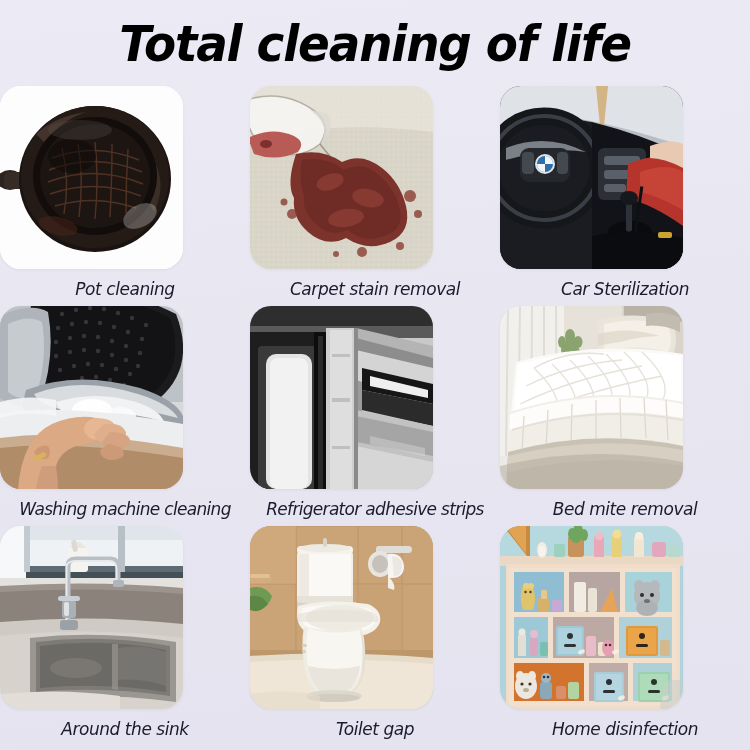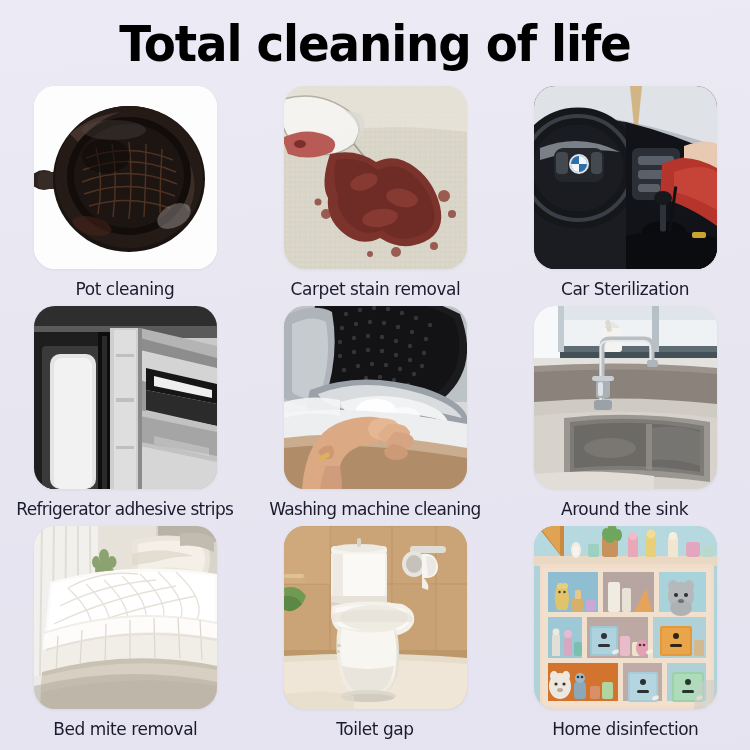--- a/index.html
+++ b/index.html
@@ -14,20 +14,21 @@
     background: #e8e7f2;
     font-family: "Liberation Sans", sans-serif;
   }
   #page {
     position: relative;
     width: 750px;
     height: 750px;
     background: linear-gradient(175deg, #ecebf5 0%, #e7e6f1 45%, #e4e3ef 100%);
     box-sizing: border-box;
     overflow: hidden;
+    font-style: italic;
   }
 
   
   .title {
     position: absolute;
     left: 0;
     top: 14px;
     width: 750px;
     text-align: center;
     font-family: "DejaVu Sans", sans-serif;
@@ -50,21 +51,20 @@
     display: grid;
     grid-template-columns: repeat(3, 1fr);
     grid-template-rows: repeat(3, 220px);
     column-gap: 0px;
     row-gap: 0px;
   }
   .cell {
     position: relative;
     display: flex;
     flex-direction: column;
-    align-items: center;
   }
   .card {
     position: relative;
     width: 183px;
     height: 183px;
     border-radius: 21px;
     overflow: hidden;
     background: #ffffff;
     box-shadow: 0 1px 3px rgba(60,60,90,0.07);
   }
@@ -209,58 +209,20 @@
           <path d="M150 60 Q172 52 183 58 L183 82 Q164 72 150 72 Z" fill="#e8c9b1"></path>
           <ellipse cx="130" cy="146" rx="22" ry="11" fill="#0a0b0e"></ellipse>
           <rect x="126" y="112" width="6" height="34" rx="3" fill="#2e3238"></rect>
           <ellipse cx="129" cy="112" rx="9" ry="7" fill="#16181c"></ellipse>
           <rect x="137" y="100" width="3" height="48" fill="#0e1013" transform="rotate(8 137 124)"></rect>
           <path d="M92 150 Q136 140 183 152 L183 183 L92 183 Z" fill="#0b0c0f"></path>
           <rect x="158" y="146" width="14" height="6" rx="2" fill="#c9a430"></rect>
         </svg>
       </div>
       <div class="caption">Car Sterilization</div>
-    </div>
-
-    <div class="cell row2">
-      <div class="card">
-        <svg viewBox="0 0 183 183">
-          <rect width="183" height="183" fill="#c9c9c9"></rect>
-          <rect x="0" y="0" width="183" height="26" fill="#2e2e2e"></rect>
-          <rect x="0" y="20" width="183" height="12" fill="#5a5a5a"></rect>
-          <rect x="0" y="26" width="70" height="157" fill="#1e1e1e"></rect>
-          <rect x="8" y="40" width="58" height="143" rx="4" fill="#3a3a3a"></rect>
-          <rect x="16" y="48" width="46" height="135" rx="10" fill="#e4e4e4"></rect>
-          <rect x="20" y="52" width="38" height="131" rx="8" fill="#f2f2f2"></rect>
-          <rect x="64" y="26" width="12" height="157" fill="#0d0d0d"></rect>
-          <rect x="68" y="30" width="5" height="153" fill="#2a2a2a"></rect>
-          <rect x="76" y="22" width="30" height="161" fill="#cfcfcf"></rect>
-          <rect x="80" y="24" width="22" height="159" fill="#dedede"></rect>
-          <g opacity="0.45" fill="#9a9a9a">
-            <rect x="82" y="48" width="18" height="3"></rect>
-            <rect x="82" y="92" width="18" height="4"></rect>
-            <rect x="82" y="140" width="18" height="3"></rect>
-          </g>
-          <path d="M106 22 L183 40 L183 60 L106 44 Z" fill="#b4b4b4"></path>
-          <path d="M106 32 L183 52 L183 64 L106 48 Z" fill="#8d8d8d"></path>
-          <path d="M106 44 L183 62 L183 92 L106 74 Z" fill="#d4d4d4"></path>
-          <path d="M112 62 L183 78 L183 98 L112 84 Z" fill="#161616"></path>
-          <path d="M120 70 L178 84 L178 92 L120 80 Z" fill="#efefef"></path>
-          <path d="M112 84 L183 98 L183 120 L112 104 Z" fill="#2b2b2b"></path>
-          <path d="M106 74 L112 76 L112 110 L106 108 Z" fill="#9b9b9b"></path>
-          <path d="M106 104 L183 120 L183 183 L106 183 Z" fill="#c2c2c2"></path>
-          <path d="M106 110 L183 126 L183 150 L106 136 Z" fill="#a5a5a5"></path>
-          <path d="M106 140 L183 156 L183 183 L106 183 Z" fill="#d6d6d6"></path>
-          <rect x="104" y="22" width="4" height="161" fill="#8a8a8a"></rect>
-          <g opacity="0.25" fill="#ffffff">
-            <path d="M120 130 L175 142 L175 150 L120 138 Z"></path>
-          </g>
-        </svg>
-      </div>
-      <div class="caption wide">Refrigerator adhesive strips</div>
     </div>
 
     <div class="cell row2">
       <div class="card">
         <svg viewBox="0 0 183 183">
           <rect width="183" height="183" fill="#d6d8da"></rect>
           <rect x="0" y="0" width="183" height="96" fill="#bdc2c7"></rect>
           <path d="M36 -20 Q108 -26 176 8 Q196 60 160 92 Q96 112 44 84 Q16 46 36 -20 Z" fill="#1b1b1d"></path>
           <path d="M44 -14 Q108 -20 170 12 Q186 58 154 86 Q96 104 50 78 Q26 44 44 -14 Z" fill="#131315"></path>
           <g fill="#3a3a3e" opacity="0.9">
@@ -327,57 +289,53 @@
           </g>
           <path d="M0 96 Q28 88 56 94 L56 110 Q28 104 0 112 Z" fill="#f4f5f6" opacity="0.9"></path>
         </svg>
       </div>
       <div class="caption wide">Washing machine cleaning</div>
     </div>
 
     <div class="cell row2">
       <div class="card">
         <svg viewBox="0 0 183 183">
-          <rect width="183" height="183" fill="#e7ebee"></rect>
-          <rect x="0" y="0" width="183" height="58" fill="#eef2f5"></rect>
-          <rect x="0" y="0" width="183" height="14" fill="#dfe5ea"></rect>
-          <rect x="0" y="40" width="183" height="10" fill="#5f6b73"></rect>
-          <rect x="0" y="46" width="183" height="6" fill="#445058"></rect>
-          <rect x="0" y="0" width="26" height="58" fill="#f6f8fa"></rect>
-          <rect x="24" y="0" width="6" height="46" fill="#c3cbd2"></rect>
-          <rect x="118" y="0" width="7" height="46" fill="#b7c0c7"></rect>
-          <rect x="0" y="52" width="183" height="14" fill="#e3e2de"></rect>
-          <path d="M0 60 Q92 54 183 62 L183 86 Q92 78 0 86 Z" fill="#9b938c"></path>
-          <path d="M0 66 Q92 60 183 68 L183 100 Q92 92 0 100 Z" fill="#8a827b"></path>
-          <path d="M0 96 Q92 88 183 98 L183 122 Q92 112 0 122 Z" fill="#cfcbc4"></path>
-          <rect x="68" y="22" width="20" height="24" rx="3" fill="#f4f3f0"></rect>
-          <path d="M70 22 Q78 10 86 22 Z" fill="#e8e6e1"></path>
-          <rect x="72" y="14" width="5" height="12" rx="2" fill="#ddd9d2" transform="rotate(-12 74 20)"></rect>
-          <g fill="none" stroke="#b9bfc4" stroke-width="5" stroke-linecap="round">
-            <path d="M68 100 L68 40 Q68 33 76 33 L110 33 Q118 33 118 42 L118 58"></path>
-          </g>
-          <g fill="none" stroke="#e6eaed" stroke-width="2" stroke-linecap="round">
-            <path d="M66.5 98 L66.5 41 Q66.5 35 76 35 L109 35 Q116.5 35 116.5 43 L116.5 56"></path>
-          </g>
-          <rect x="62" y="74" width="14" height="18" rx="3" fill="#a9b0b6"></rect>
-          <rect x="64" y="76" width="5" height="14" rx="2" fill="#dfe3e6"></rect>
-          <rect x="58" y="70" width="22" height="5" rx="2.5" fill="#c9cfd4"></rect>
-          <rect x="60" y="94" width="18" height="10" rx="3" fill="#9aa1a7"></rect>
-          <rect x="113" y="54" width="11" height="7" rx="2" fill="#aeb5bb"></rect>
-          <path d="M0 110 Q92 100 183 112 L183 183 L0 183 Z" fill="#d7d3cc"></path>
-          <path d="M30 112 Q100 104 176 116 L176 176 Q100 166 30 172 Z" fill="#9a9792"></path>
-          <path d="M36 116 Q102 108 170 120 L170 170 Q102 160 36 166 Z" fill="#7e7b76"></path>
-          <path d="M40 120 Q104 112 166 124 L166 166 Q104 156 40 162 Z" fill="#6c6a66"></path>
-          <path d="M112 118 L118 118 L118 164 L112 163 Z" fill="#9a9792" opacity="0.7"></path>
-          <path d="M118 122 Q144 118 166 126 L166 160 Q142 152 118 154 Z" fill="#7a7874" opacity="0.8"></path>
-          <ellipse cx="76" cy="142" rx="26" ry="10" fill="#8b8883" opacity="0.45"></ellipse>
-          <path d="M0 168 Q60 162 120 170 L120 183 L0 183 Z" fill="#e2ded7"></path>
-        </svg>
-      </div>
-      <div class="caption">Around the sink</div>
+          <rect width="183" height="183" fill="#c9c9c9"></rect>
+          <rect x="0" y="0" width="183" height="26" fill="#2e2e2e"></rect>
+          <rect x="0" y="20" width="183" height="12" fill="#5a5a5a"></rect>
+          <rect x="0" y="26" width="70" height="157" fill="#1e1e1e"></rect>
+          <rect x="8" y="40" width="58" height="143" rx="4" fill="#3a3a3a"></rect>
+          <rect x="16" y="48" width="46" height="135" rx="10" fill="#e4e4e4"></rect>
+          <rect x="20" y="52" width="38" height="131" rx="8" fill="#f2f2f2"></rect>
+          <rect x="64" y="26" width="12" height="157" fill="#0d0d0d"></rect>
+          <rect x="68" y="30" width="5" height="153" fill="#2a2a2a"></rect>
+          <rect x="76" y="22" width="30" height="161" fill="#cfcfcf"></rect>
+          <rect x="80" y="24" width="22" height="159" fill="#dedede"></rect>
+          <g opacity="0.45" fill="#9a9a9a">
+            <rect x="82" y="48" width="18" height="3"></rect>
+            <rect x="82" y="92" width="18" height="4"></rect>
+            <rect x="82" y="140" width="18" height="3"></rect>
+          </g>
+          <path d="M106 22 L183 40 L183 60 L106 44 Z" fill="#b4b4b4"></path>
+          <path d="M106 32 L183 52 L183 64 L106 48 Z" fill="#8d8d8d"></path>
+          <path d="M106 44 L183 62 L183 92 L106 74 Z" fill="#d4d4d4"></path>
+          <path d="M112 62 L183 78 L183 98 L112 84 Z" fill="#161616"></path>
+          <path d="M120 70 L178 84 L178 92 L120 80 Z" fill="#efefef"></path>
+          <path d="M112 84 L183 98 L183 120 L112 104 Z" fill="#2b2b2b"></path>
+          <path d="M106 74 L112 76 L112 110 L106 108 Z" fill="#9b9b9b"></path>
+          <path d="M106 104 L183 120 L183 183 L106 183 Z" fill="#c2c2c2"></path>
+          <path d="M106 110 L183 126 L183 150 L106 136 Z" fill="#a5a5a5"></path>
+          <path d="M106 140 L183 156 L183 183 L106 183 Z" fill="#d6d6d6"></path>
+          <rect x="104" y="22" width="4" height="161" fill="#8a8a8a"></rect>
+          <g opacity="0.25" fill="#ffffff">
+            <path d="M120 130 L175 142 L175 150 L120 138 Z"></path>
+          </g>
+        </svg>
+      </div>
+      <div class="caption wide">Refrigerator adhesive strips</div>
     </div>
 
     <div class="cell row3">
       <div class="card">
         <svg viewBox="0 0 183 183">
           <rect width="183" height="183" fill="#eceae6"></rect>
           <rect x="0" y="0" width="66" height="150" fill="#f2f0ec"></rect>
           <g stroke="#e0ddd7" stroke-width="2" fill="none">
             <path d="M8 0 L6 150"></path>
               <path d="M20 0 L18 150"></path>
@@ -427,20 +385,62 @@
               <path d="M144 92 L146 132"></path>
             <path d="M166 94 L168 134"></path>
           </g>
           <path d="M12 124 Q96 98 183 114" stroke="#e6e1d8" stroke-width="2" fill="none"></path>
           <path d="M8 146 Q96 122 183 140 L183 183 L6 183 Z" fill="#c9c2b4"></path>
           <path d="M8 150 Q96 128 183 144 L183 160 Q96 146 8 166 Z" fill="#d6cfc2"></path>
           <path d="M0 160 Q90 138 183 156 L183 183 L0 183 Z" fill="#b5ad9e" opacity="0.55"></path>
         </svg>
       </div>
       <div class="caption">Bed mite removal</div>
+    </div>
+
+    <div class="cell row2">
+      <div class="card">
+        <svg viewBox="0 0 183 183">
+          <rect width="183" height="183" fill="#e7ebee"></rect>
+          <rect x="0" y="0" width="183" height="58" fill="#eef2f5"></rect>
+          <rect x="0" y="0" width="183" height="14" fill="#dfe5ea"></rect>
+          <rect x="0" y="40" width="183" height="10" fill="#5f6b73"></rect>
+          <rect x="0" y="46" width="183" height="6" fill="#445058"></rect>
+          <rect x="0" y="0" width="26" height="58" fill="#f6f8fa"></rect>
+          <rect x="24" y="0" width="6" height="46" fill="#c3cbd2"></rect>
+          <rect x="118" y="0" width="7" height="46" fill="#b7c0c7"></rect>
+          <rect x="0" y="52" width="183" height="14" fill="#e3e2de"></rect>
+          <path d="M0 60 Q92 54 183 62 L183 86 Q92 78 0 86 Z" fill="#9b938c"></path>
+          <path d="M0 66 Q92 60 183 68 L183 100 Q92 92 0 100 Z" fill="#8a827b"></path>
+          <path d="M0 96 Q92 88 183 98 L183 122 Q92 112 0 122 Z" fill="#cfcbc4"></path>
+          <rect x="68" y="22" width="20" height="24" rx="3" fill="#f4f3f0"></rect>
+          <path d="M70 22 Q78 10 86 22 Z" fill="#e8e6e1"></path>
+          <rect x="72" y="14" width="5" height="12" rx="2" fill="#ddd9d2" transform="rotate(-12 74 20)"></rect>
+          <g fill="none" stroke="#b9bfc4" stroke-width="5" stroke-linecap="round">
+            <path d="M68 100 L68 40 Q68 33 76 33 L110 33 Q118 33 118 42 L118 58"></path>
+          </g>
+          <g fill="none" stroke="#e6eaed" stroke-width="2" stroke-linecap="round">
+            <path d="M66.5 98 L66.5 41 Q66.5 35 76 35 L109 35 Q116.5 35 116.5 43 L116.5 56"></path>
+          </g>
+          <rect x="62" y="74" width="14" height="18" rx="3" fill="#a9b0b6"></rect>
+          <rect x="64" y="76" width="5" height="14" rx="2" fill="#dfe3e6"></rect>
+          <rect x="58" y="70" width="22" height="5" rx="2.5" fill="#c9cfd4"></rect>
+          <rect x="60" y="94" width="18" height="10" rx="3" fill="#9aa1a7"></rect>
+          <rect x="113" y="54" width="11" height="7" rx="2" fill="#aeb5bb"></rect>
+          <path d="M0 110 Q92 100 183 112 L183 183 L0 183 Z" fill="#d7d3cc"></path>
+          <path d="M30 112 Q100 104 176 116 L176 176 Q100 166 30 172 Z" fill="#9a9792"></path>
+          <path d="M36 116 Q102 108 170 120 L170 170 Q102 160 36 166 Z" fill="#7e7b76"></path>
+          <path d="M40 120 Q104 112 166 124 L166 166 Q104 156 40 162 Z" fill="#6c6a66"></path>
+          <path d="M112 118 L118 118 L118 164 L112 163 Z" fill="#9a9792" opacity="0.7"></path>
+          <path d="M118 122 Q144 118 166 126 L166 160 Q142 152 118 154 Z" fill="#7a7874" opacity="0.8"></path>
+          <ellipse cx="76" cy="142" rx="26" ry="10" fill="#8b8883" opacity="0.45"></ellipse>
+          <path d="M0 168 Q60 162 120 170 L120 183 L0 183 Z" fill="#e2ded7"></path>
+        </svg>
+      </div>
+      <div class="caption">Around the sink</div>
     </div>
 
     <div class="cell row3">
       <div class="card">
         <svg viewBox="0 0 183 183">
           <rect width="183" height="183" fill="#cfa97c"></rect>
           <rect x="0" y="0" width="183" height="130" fill="#caa477"></rect>
           <g stroke="#bb956a" stroke-width="1.4" fill="none" opacity="0.75">
             <path d="M46 0 L46 130"></path>
               <path d="M108 0 L108 130"></path>

